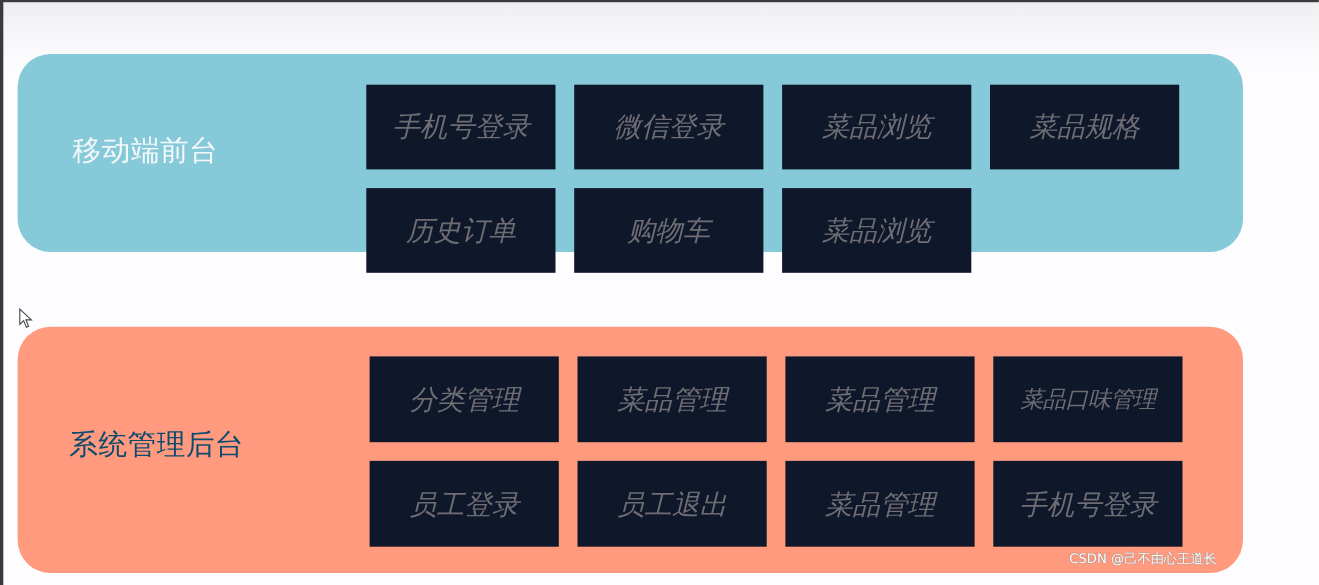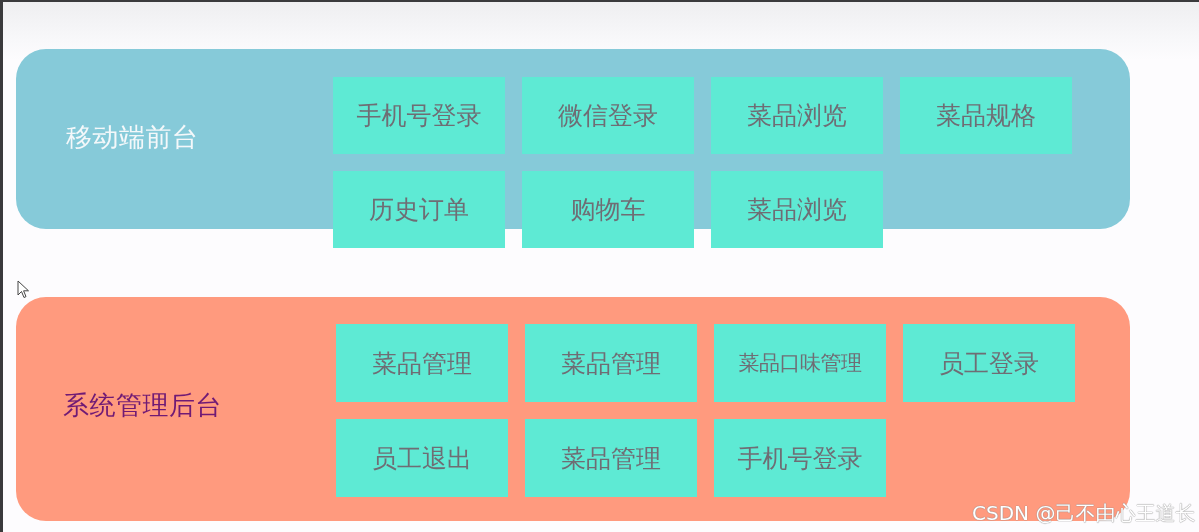--- a/index.html
+++ b/index.html
@@ -27,48 +27,49 @@
     .panel-admin  { top: 297px; height: 224px; background: #ff9a7e; }
     .panel-title {
       position: absolute;
       color: #f4f8fa;
       font-size: 26px;
       line-height: 44px;
       white-space: nowrap;
       letter-spacing: 0.5px;
     }
     .panel-mobile .panel-title { left: 50px; top: 66px; }
-    .panel-admin .panel-title { left: 47px; top: 86px; color: #701a75; }
+    .panel-admin .panel-title { left: 47px; top: 86px; color: #0c4a6e; }
     .grid {
       position: absolute;
       display: grid;
       grid-template-columns: repeat(4, 172px);
       grid-auto-rows: 77px;
       column-gap: 17px;
       row-gap: 17px;
     }
     .panel-mobile .grid { left: 317px; top: 28px; }
     .panel-admin .grid { left: 320px; top: 27px; row-gap: 17px; grid-auto-rows: 78px; }
     .cell {
-      background: #5eead4;
+      background: #0f172a;
       display: flex;
       align-items: center;
       justify-content: center;
       color: #6f6d74;
       font-size: 25px;
       white-space: nowrap;
       overflow: visible;
       cursor: default;
+      font-style: italic;
     }
     .cell.wide { font-size: 21px; letter-spacing: -0.5px; }
     .watermark {
       position: absolute;
       left: 972px; top: 500px;
       color: #ffffff;
-      font-size: 20px;
+      font-size: 12px;
       white-space: nowrap;
       text-shadow: 0 0 1px #888, 0 0 1px #888;
     }
     .cursor {
       position: absolute; left: 17px; top: 280px;
       width: 14px; height: 20px;
     }
   </style>
 </head>
 <body>
@@ -87,20 +88,21 @@
     <div class="cell">菜品规格</div>
     <div class="cell">历史订单</div>
     <div class="cell">购物车</div>
     <div class="cell">菜品浏览</div>
   </div>
 </div>
 
 <div class="panel panel-admin">
   <div class="panel-title">系统管理后台</div>
   <div class="grid">
+    <div class="cell">分类管理</div>
     <div class="cell">菜品管理</div>
     <div class="cell">菜品管理</div>
     <div class="cell wide">菜品口味管理</div>
     <div class="cell">员工登录</div>
     <div class="cell">员工退出</div>
     <div class="cell">菜品管理</div>
     <div class="cell">手机号登录</div>
   </div>
 </div>
 

